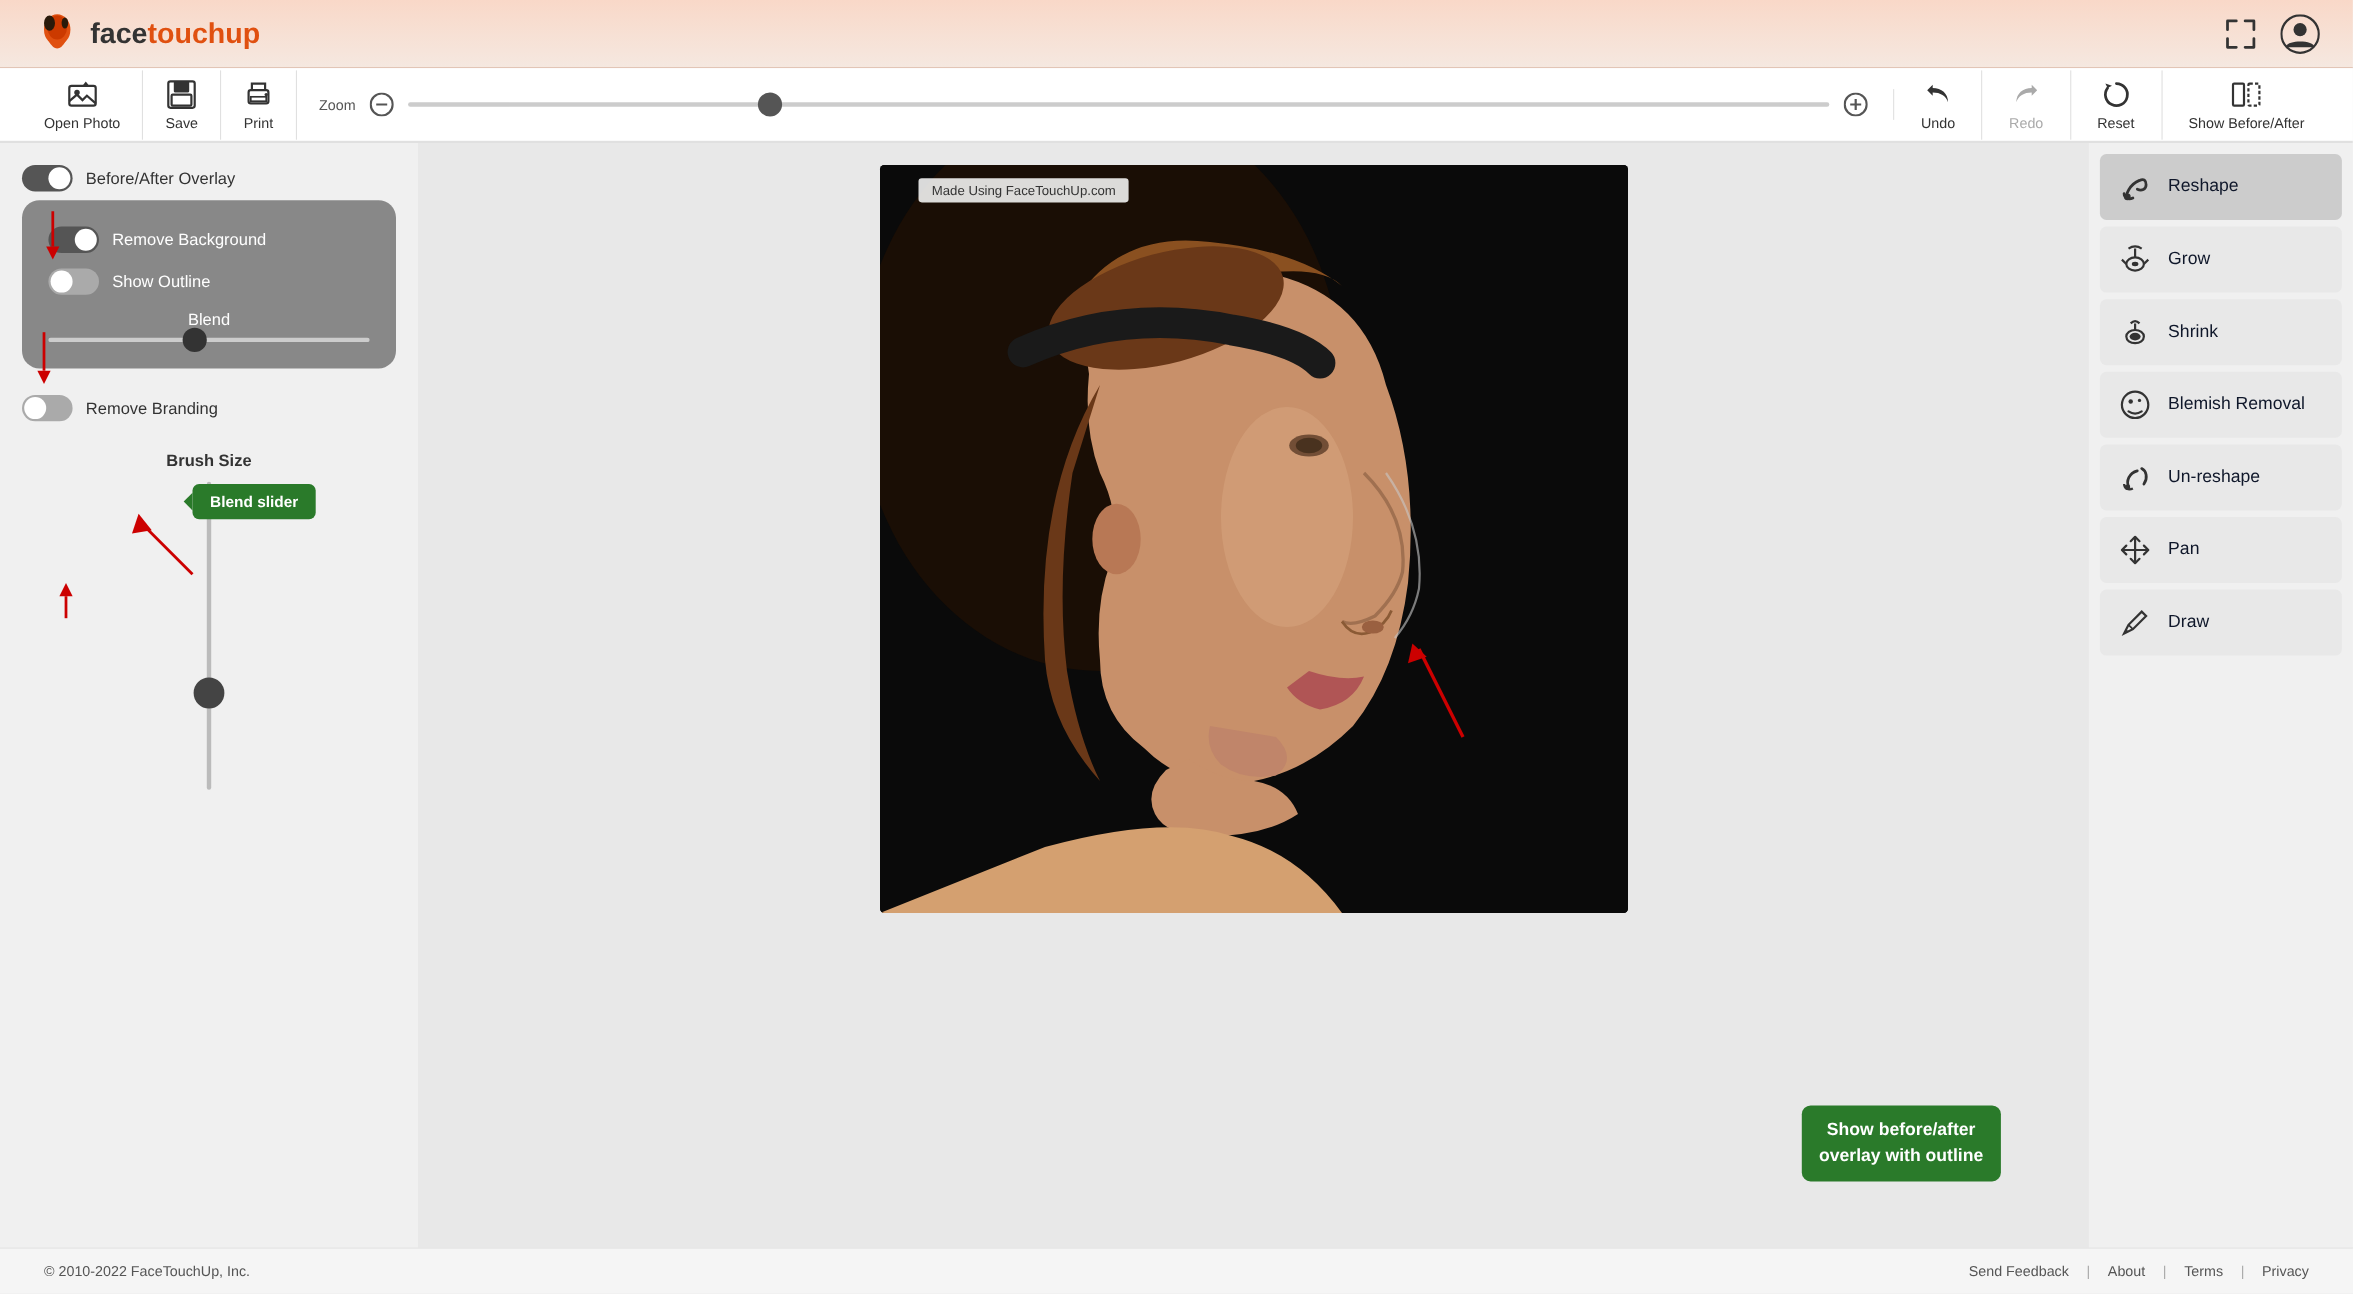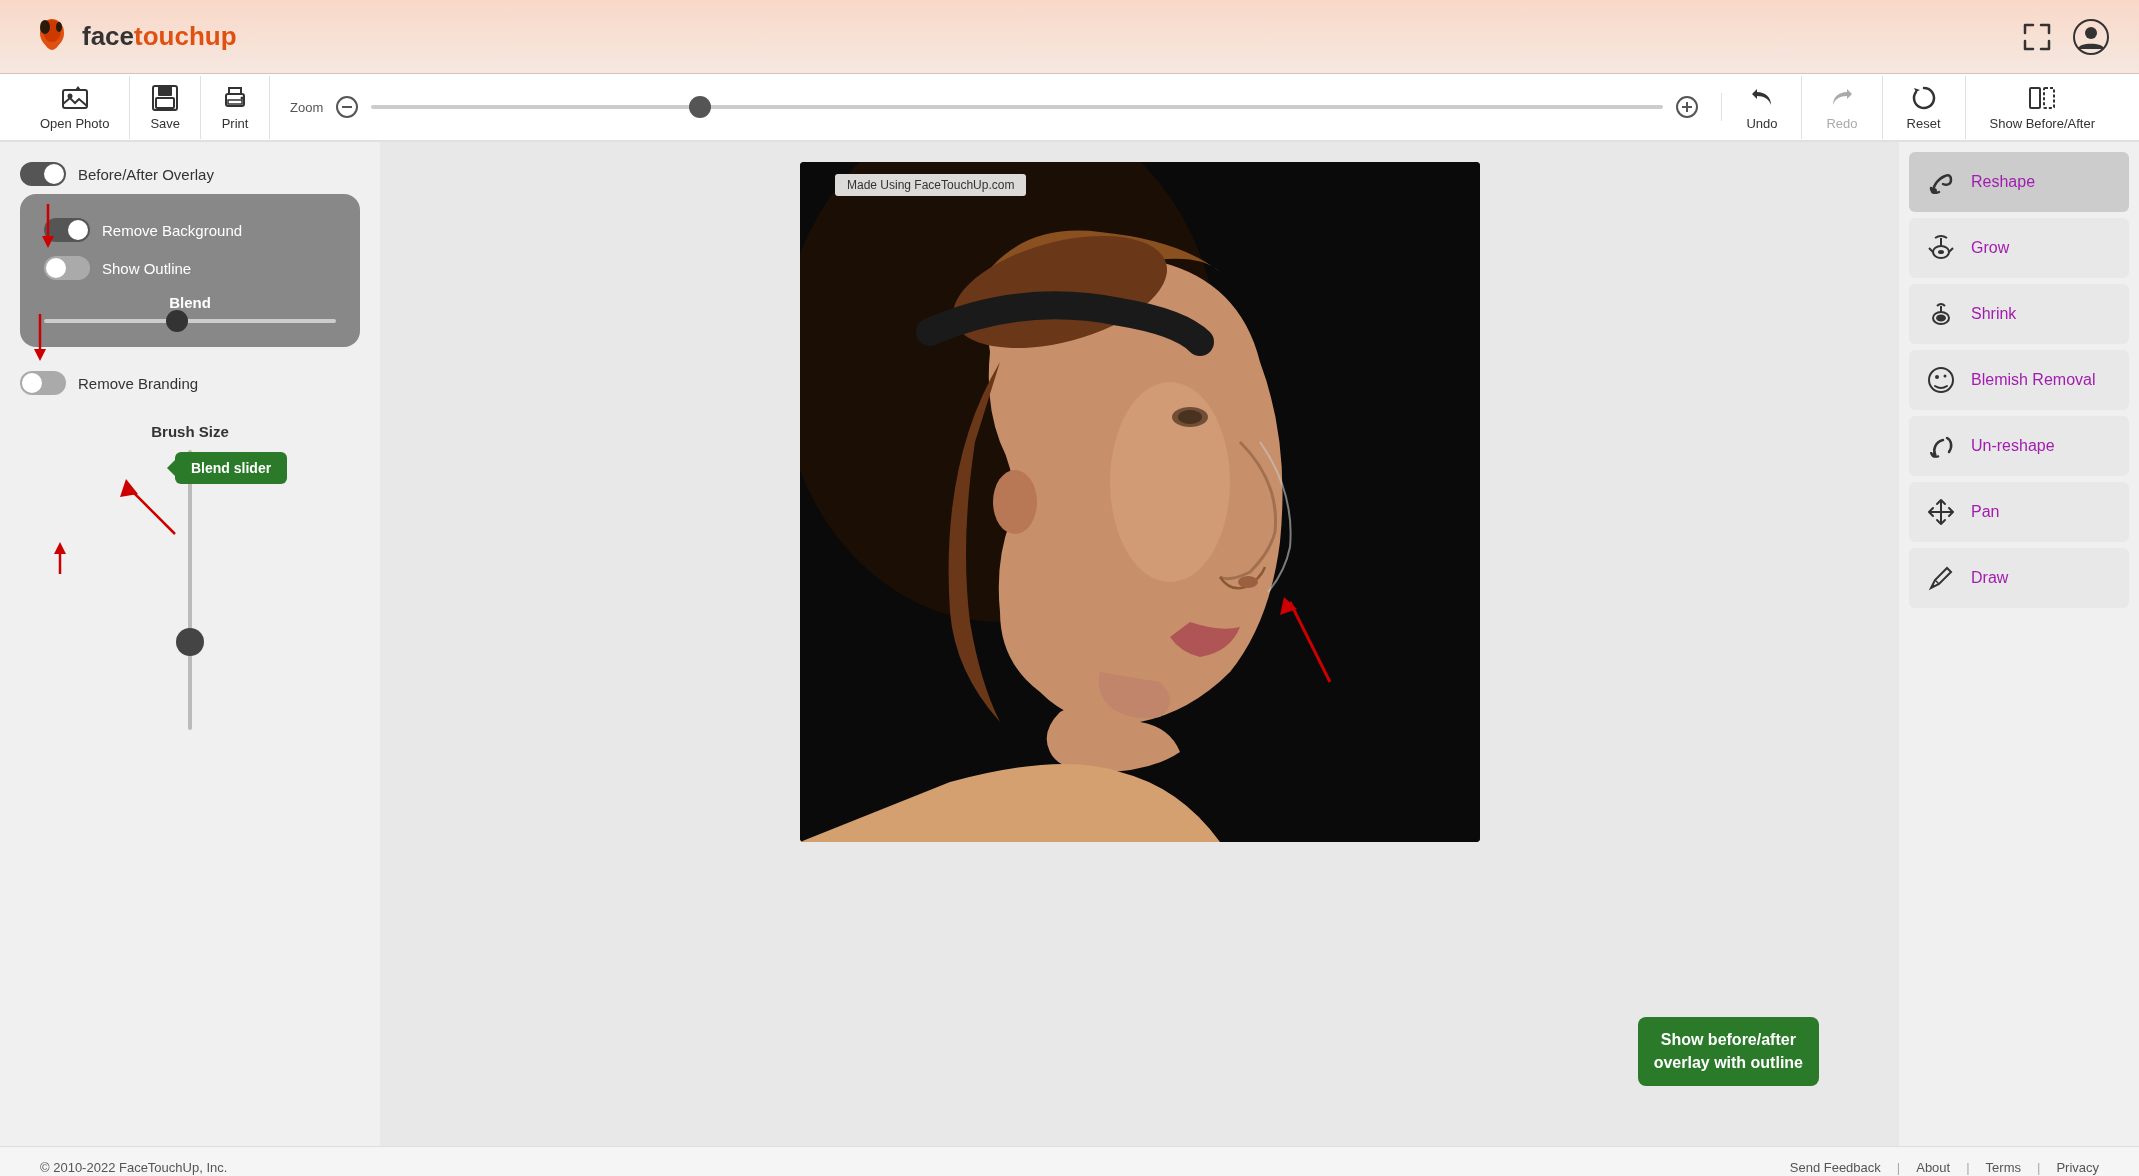--- a/index.html
+++ b/index.html
@@ -4,21 +4,21 @@
   <style>
     * { box-sizing: border-box; margin: 0; padding: 0; }
     body { font-family: Arial, sans-serif; background: #f5f5f5; width: 2139px; min-height: 1176px; overflow: hidden; }
 
     
     .header {
       background: linear-gradient(to bottom, #f9d8c8, #f5e8e0);
       display: flex;
       align-items: center;
       padding: 0 30px;
-      height: 74px;
+      height: 62px;
       border-bottom: 1px solid #e0c0b0;
     }
     .logo-area {
       display: flex;
       align-items: center;
       gap: 8px;
     }
     .logo-icon {
       width: 44px;
       height: 44px;
@@ -197,21 +197,20 @@
     }
     .blend-section {
       display: flex;
       flex-direction: column;
       gap: 8px;
     }
     .blend-label {
       font-size: 15px;
       color: #fff;
       text-align: center;
-      font-weight: bold;
     }
     .blend-slider {
       -webkit-appearance: none;
       width: 100%;
       height: 4px;
       background: #ccc;
       border-radius: 2px;
       outline: none;
     }
     .blend-slider::-webkit-slider-thumb {
@@ -350,21 +349,21 @@
     .tool-btn {
       display: flex;
       align-items: center;
       gap: 14px;
       padding: 14px 16px;
       border: none;
       background: #e8e8e8;
       cursor: pointer;
       border-radius: 6px;
       font-size: 16px;
-      color: #a21caf;
+      color: #0f172a;
       transition: background 0.1s;
     }
     .tool-btn.active { background: #ccc; }
     .tool-icon { width: 32px; height: 32px; display: flex; align-items: center; justify-content: center; }
 
     
     .footer {
       height: 42px;
       background: #f5f5f5;
       border-top: 1px solid #ddd;

